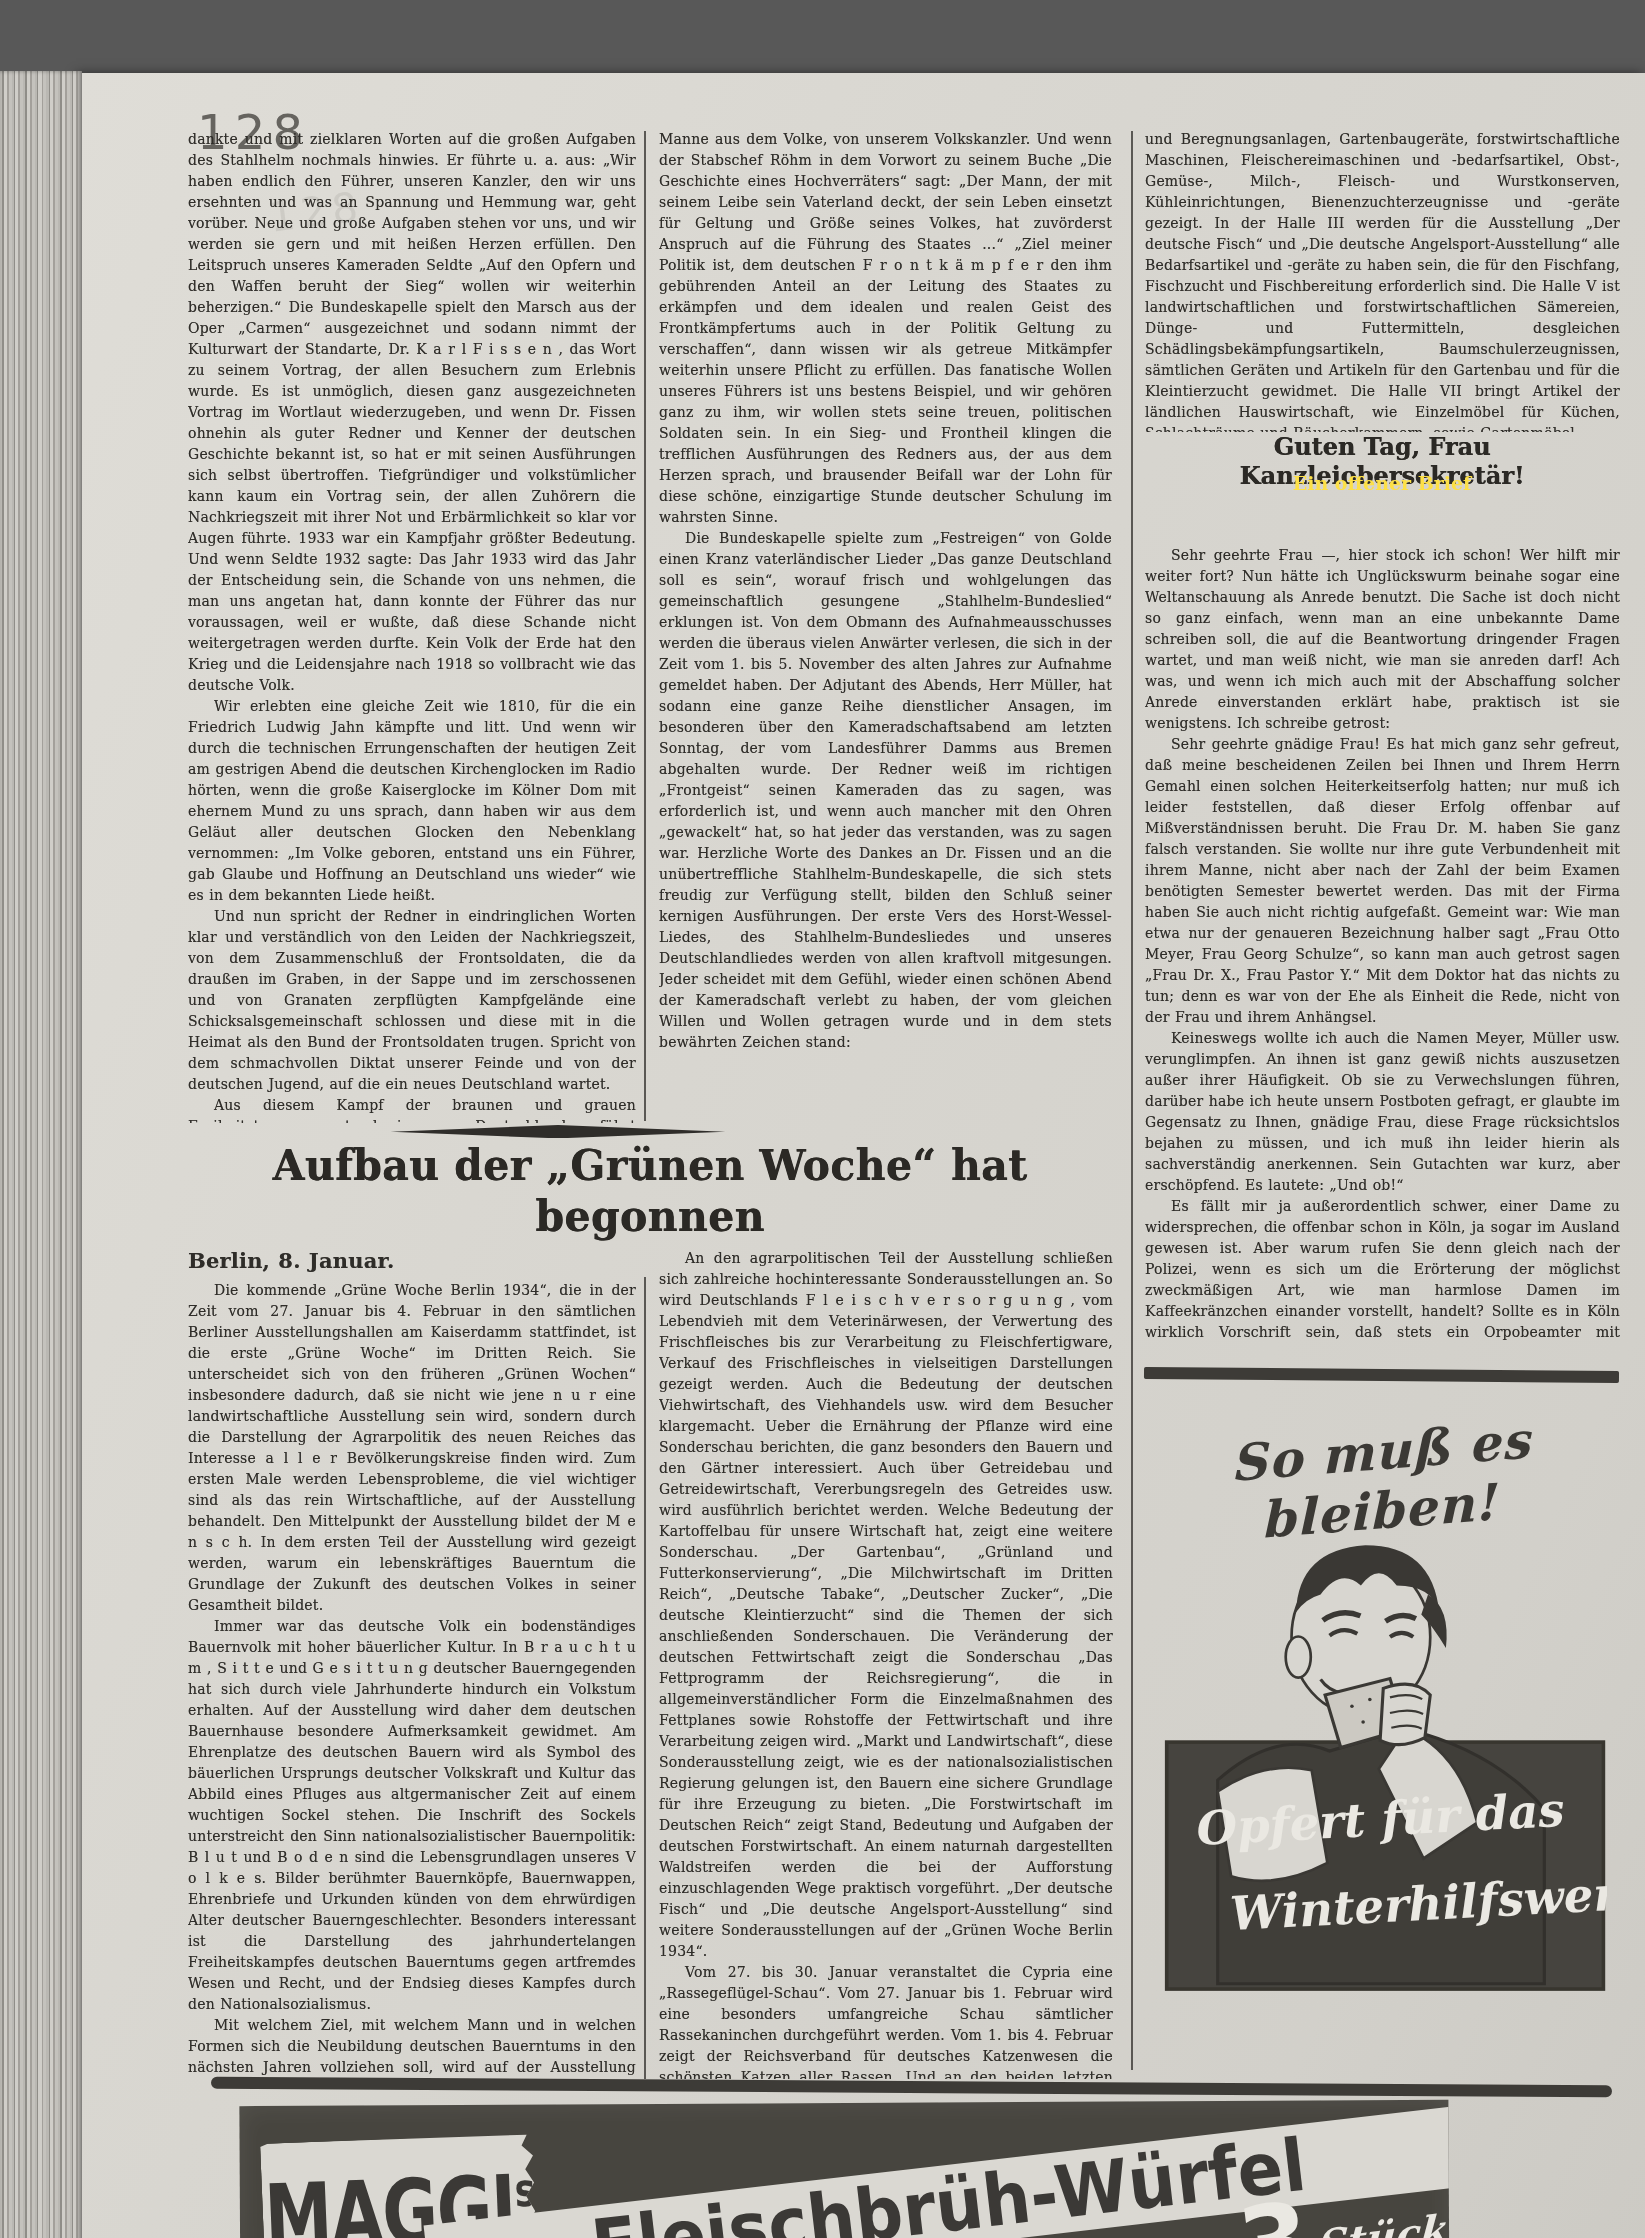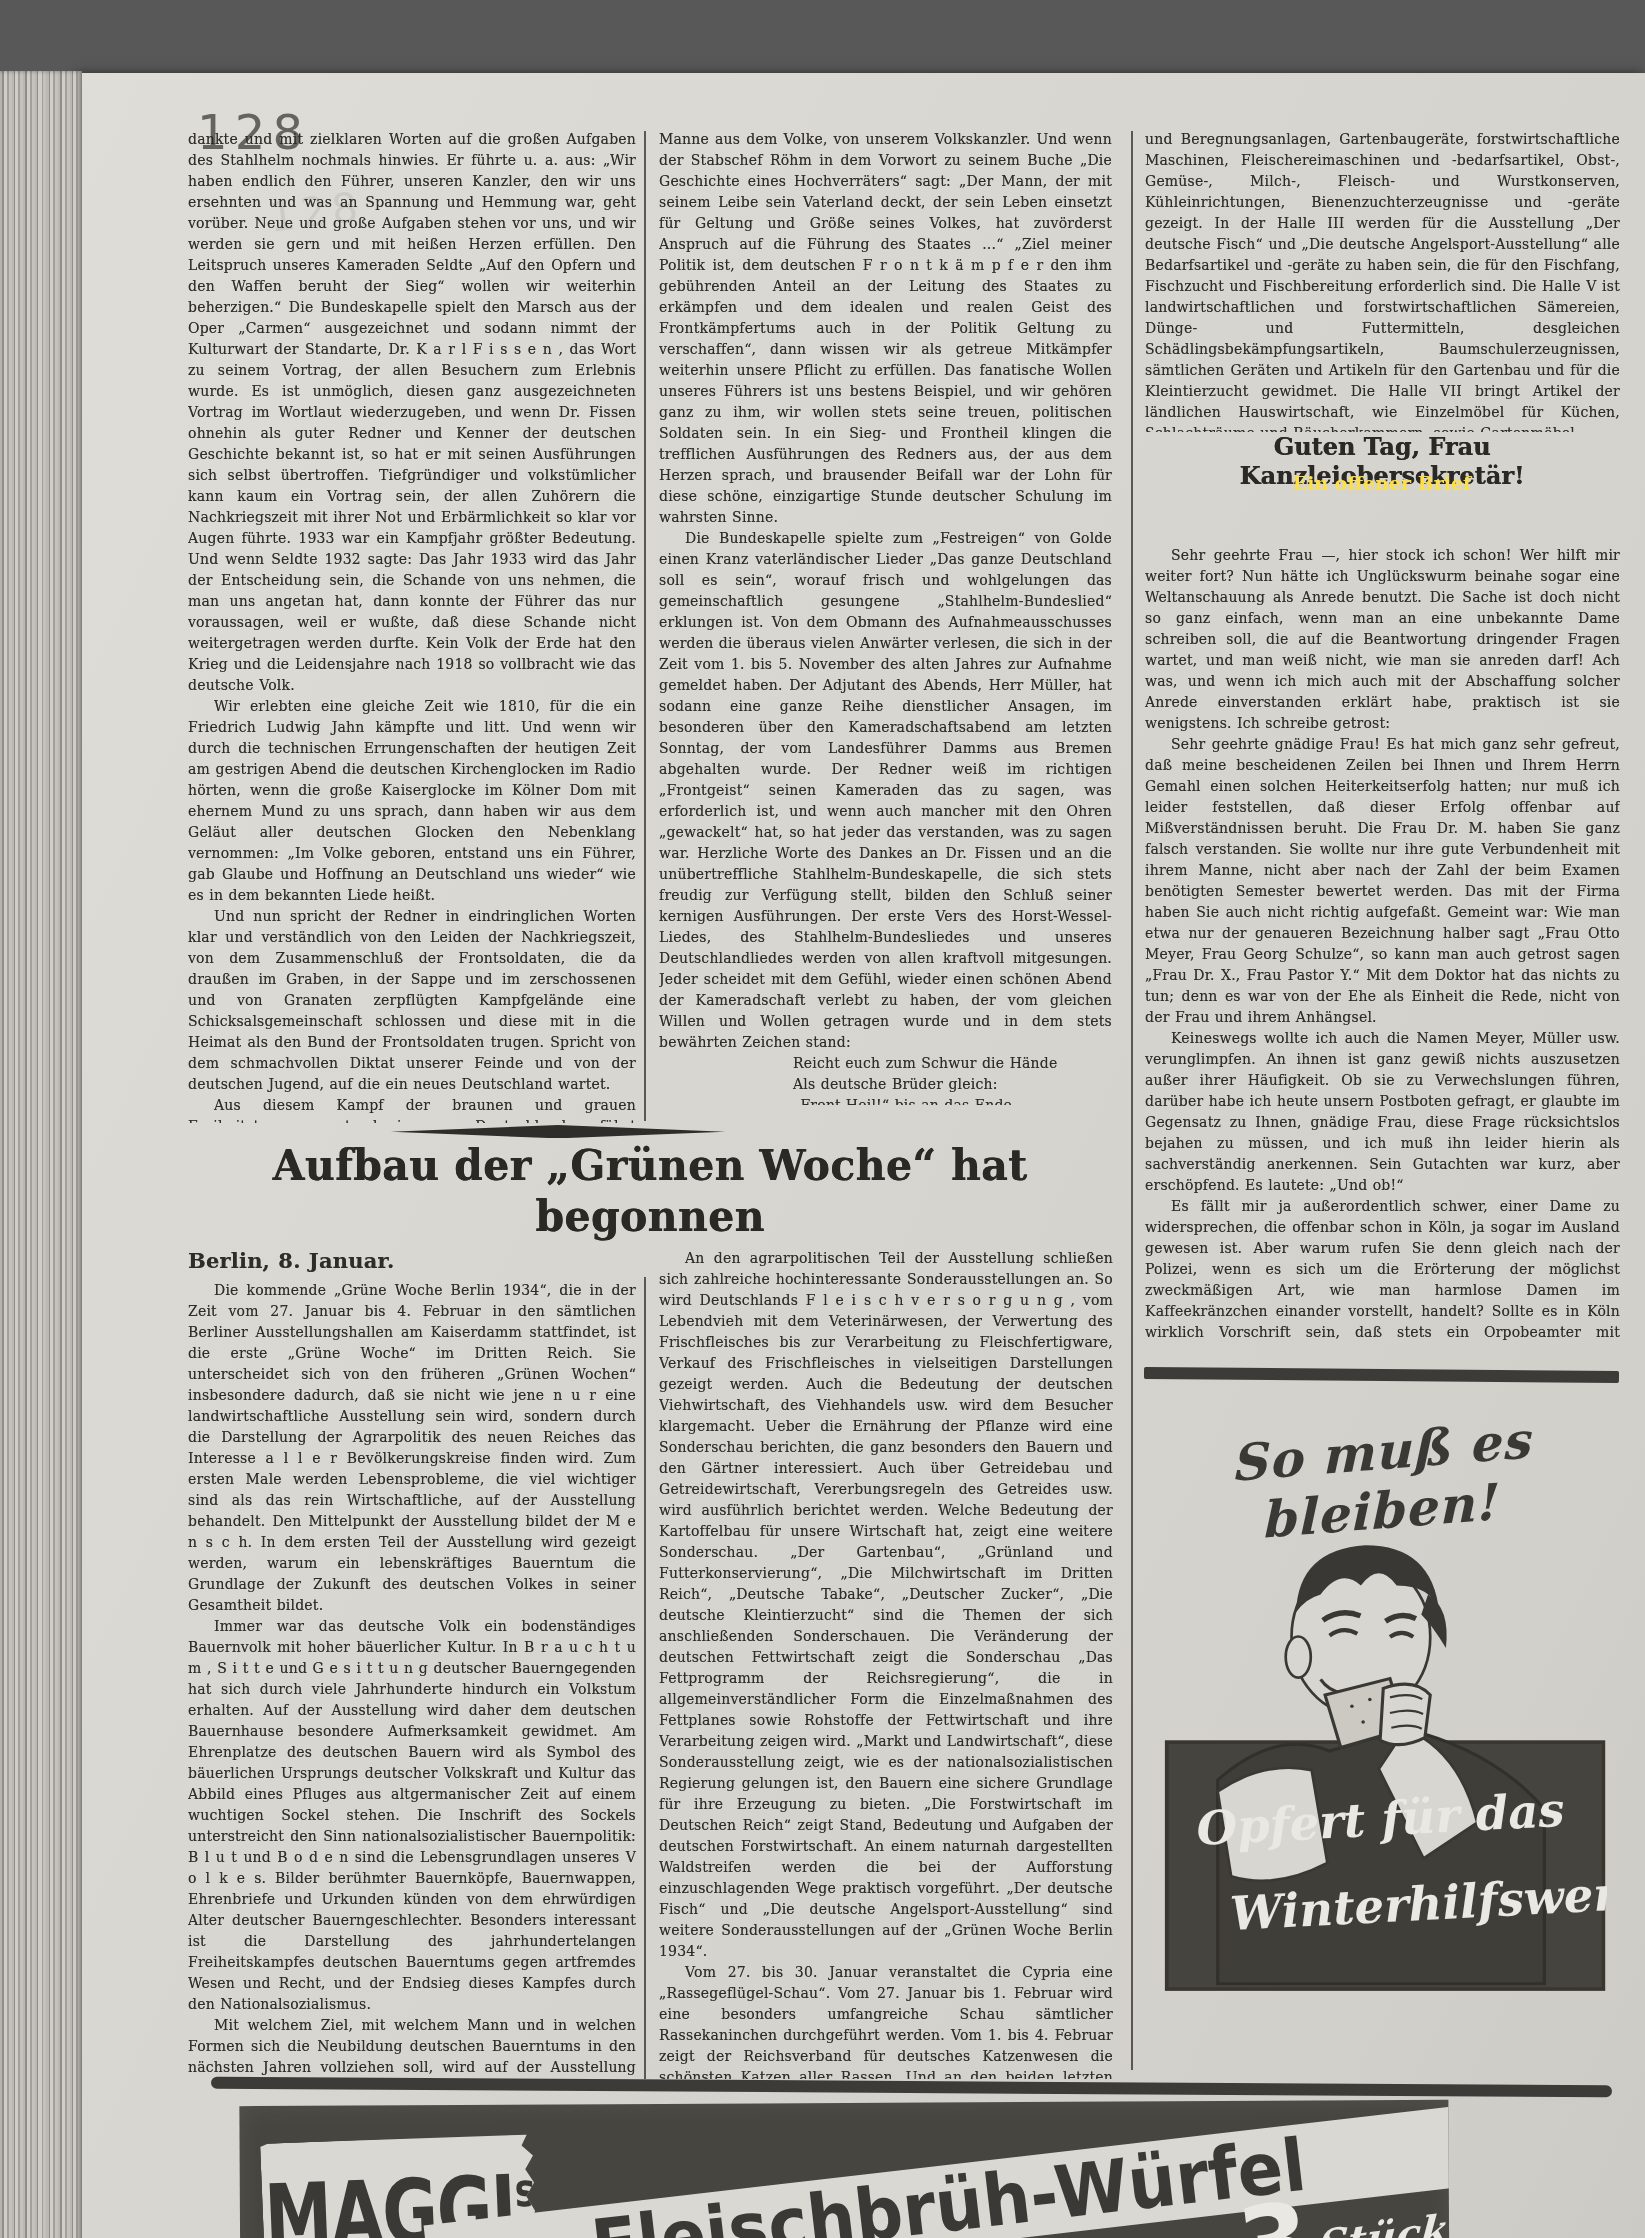--- a/index.html
+++ b/index.html
@@ -74,26 +74,20 @@
     <p>Wir erlebten eine gleiche Zeit wie 1810, für die ein Friedrich Ludwig Jahn kämpfte und litt. Und wenn wir durch die technischen Errungenschaften der heutigen Zeit am gestrigen Abend die deutschen Kirchenglocken im Radio hörten, wenn die große Kaiserglocke im Kölner Dom mit ehernem Mund zu uns sprach, dann haben wir aus dem Geläut aller deutschen Glocken den Nebenklang vernommen: „Im Volke geboren, entstand uns ein Führer, gab Glaube und Hoffnung an Deutschland uns wieder“ wie es in dem bekannten Liede heißt.</p>
     <p>Und nun spricht der Redner in eindringlichen Worten klar und verständlich von den Leiden der Nachkriegszeit, von dem Zusammenschluß der Frontsoldaten, die da draußen im Graben, in der Sappe und im zerschossenen und von Granaten zerpflügten Kampfgelände eine Schicksalsgemeinschaft schlossen und diese mit in die Heimat als den Bund der Frontsoldaten trugen. Spricht von dem schmachvollen Diktat unserer Feinde und von der deutschen Jugend, auf die ein neues Deutschland wartet.</p>
     <p>Aus diesem Kampf der braunen und grauen Freiheitstruppen erstand ein neues Deutschland, geführt von einem</p>
   </div>
 
   <div class="vrule" style="left:644px;top:131px;height:990px;"></div>
 
   <div class="abs frak" style="left:659px;top:129px;width:453px;height:976px;">
     <p class="noind">Manne aus dem Volke, von unserem Volkskanzler. Und wenn der Stabschef Röhm in dem Vorwort zu seinem Buche „Die Geschichte eines Hochverräters“ sagt: „Der Mann, der mit seinem Leibe sein Vaterland deckt, der sein Leben einsetzt für Geltung und Größe seines Volkes, hat zuvörderst Anspruch auf die Führung des Staates ...“ „Ziel meiner Politik ist, dem deutschen F r o n t k ä m p f e r den ihm gebührenden Anteil an der Leitung des Staates zu erkämpfen und dem idealen und realen Geist des Frontkämpfertums auch in der Politik Geltung zu verschaffen“, dann wissen wir als getreue Mitkämpfer weiterhin unsere Pflicht zu erfüllen. Das fanatische Wollen unseres Führers ist uns bestens Beispiel, und wir gehören ganz zu ihm, wir wollen stets seine treuen, politischen Soldaten sein. In ein Sieg- und Frontheil klingen die trefflichen Ausführungen des Redners aus, der aus dem Herzen sprach, und brausender Beifall war der Lohn für diese schöne, einzigartige Stunde deutscher Schulung im wahrsten Sinne.</p>
     <p>Die Bundeskapelle spielte zum „Festreigen“ von Golde einen Kranz vaterländischer Lieder „Das ganze Deutschland soll es sein“, worauf frisch und wohlgelungen das gemeinschaftlich gesungene „Stahlhelm-Bundeslied“ erklungen ist. Von dem Obmann des Aufnahmeausschusses werden die überaus vielen Anwärter verlesen, die sich in der Zeit vom 1. bis 5. November des alten Jahres zur Aufnahme gemeldet haben. Der Adjutant des Abends, Herr Müller, hat sodann eine ganze Reihe dienstlicher Ansagen, im besonderen über den Kameradschaftsabend am letzten Sonntag, der vom Landesführer Damms aus Bremen abgehalten wurde. Der Redner weiß im richtigen „Frontgeist“ seinen Kameraden das zu sagen, was erforderlich ist, und wenn auch mancher mit den Ohren „gewackelt“ hat, so hat jeder das verstanden, was zu sagen war. Herzliche Worte des Dankes an Dr. Fissen und an die unübertreffliche Stahlhelm-Bundeskapelle, die sich stets freudig zur Verfügung stellt, bilden den Schluß seiner kernigen Ausführungen. Der erste Vers des Horst-Wessel-Liedes, des Stahlhelm-Bundesliedes und unseres Deutschlandliedes werden von allen kraftvoll mitgesungen. Jeder scheidet mit dem Gefühl, wieder einen schönen Abend der Kameradschaft verlebt zu haben, der vom gleichen Willen und Wollen getragen wurde und in dem stets bewährten Zeichen stand:</p>
-    <div class="verse">
-      <div>Reicht euch zum Schwur die Hände</div>
-      <div>Als deutsche Brüder gleich:</div>
-      <div>„Front-Heil!“ bis an das Ende,</div>
-      <div>„Sieg-Heil!“ dem neuen Reich!</div>
-    </div>
   </div>
 
   <div class="vrule" style="left:1131px;top:131px;height:1939px;"></div>
 
   <div class="abs frak" style="left:1145px;top:129px;width:475px;height:303px;">
     <p class="noind">und Beregnungsanlagen, Gartenbaugeräte, forstwirtschaftliche Maschinen, Fleischereimaschinen und -bedarfsartikel, Obst-, Gemüse-, Milch-, Fleisch- und Wurstkonserven, Kühleinrichtungen, Bienenzuchterzeugnisse und -geräte gezeigt. In der Halle III werden für die Ausstellung „Der deutsche Fisch“ und „Die deutsche Angelsport-Ausstellung“ alle Bedarfsartikel und -geräte zu haben sein, die für den Fischfang, Fischzucht und Fischbereitung erforderlich sind. Die Halle V ist landwirtschaftlichen und forstwirtschaftlichen Sämereien, Dünge- und Futtermitteln, desgleichen Schädlingsbekämpfungsartikeln, Baumschulerzeugnissen, sämtlichen Geräten und Artikeln für den Gartenbau und für die Kleintierzucht gewidmet. Die Halle VII bringt Artikel der ländlichen Hauswirtschaft, wie Einzelmöbel für Küchen, Schlachträume und Räucherkammern, sowie Gartenmöbel.</p>
   </div>
 
   <div class="abs let-head" style="left:1144px;top:432px;width:476px;">Guten Tag, Frau Kanzleiobersekretär!</div>
   <div class="abs let-sub" style="left:1144px;top:472px;width:476px;">Ein offener Brief</div>

